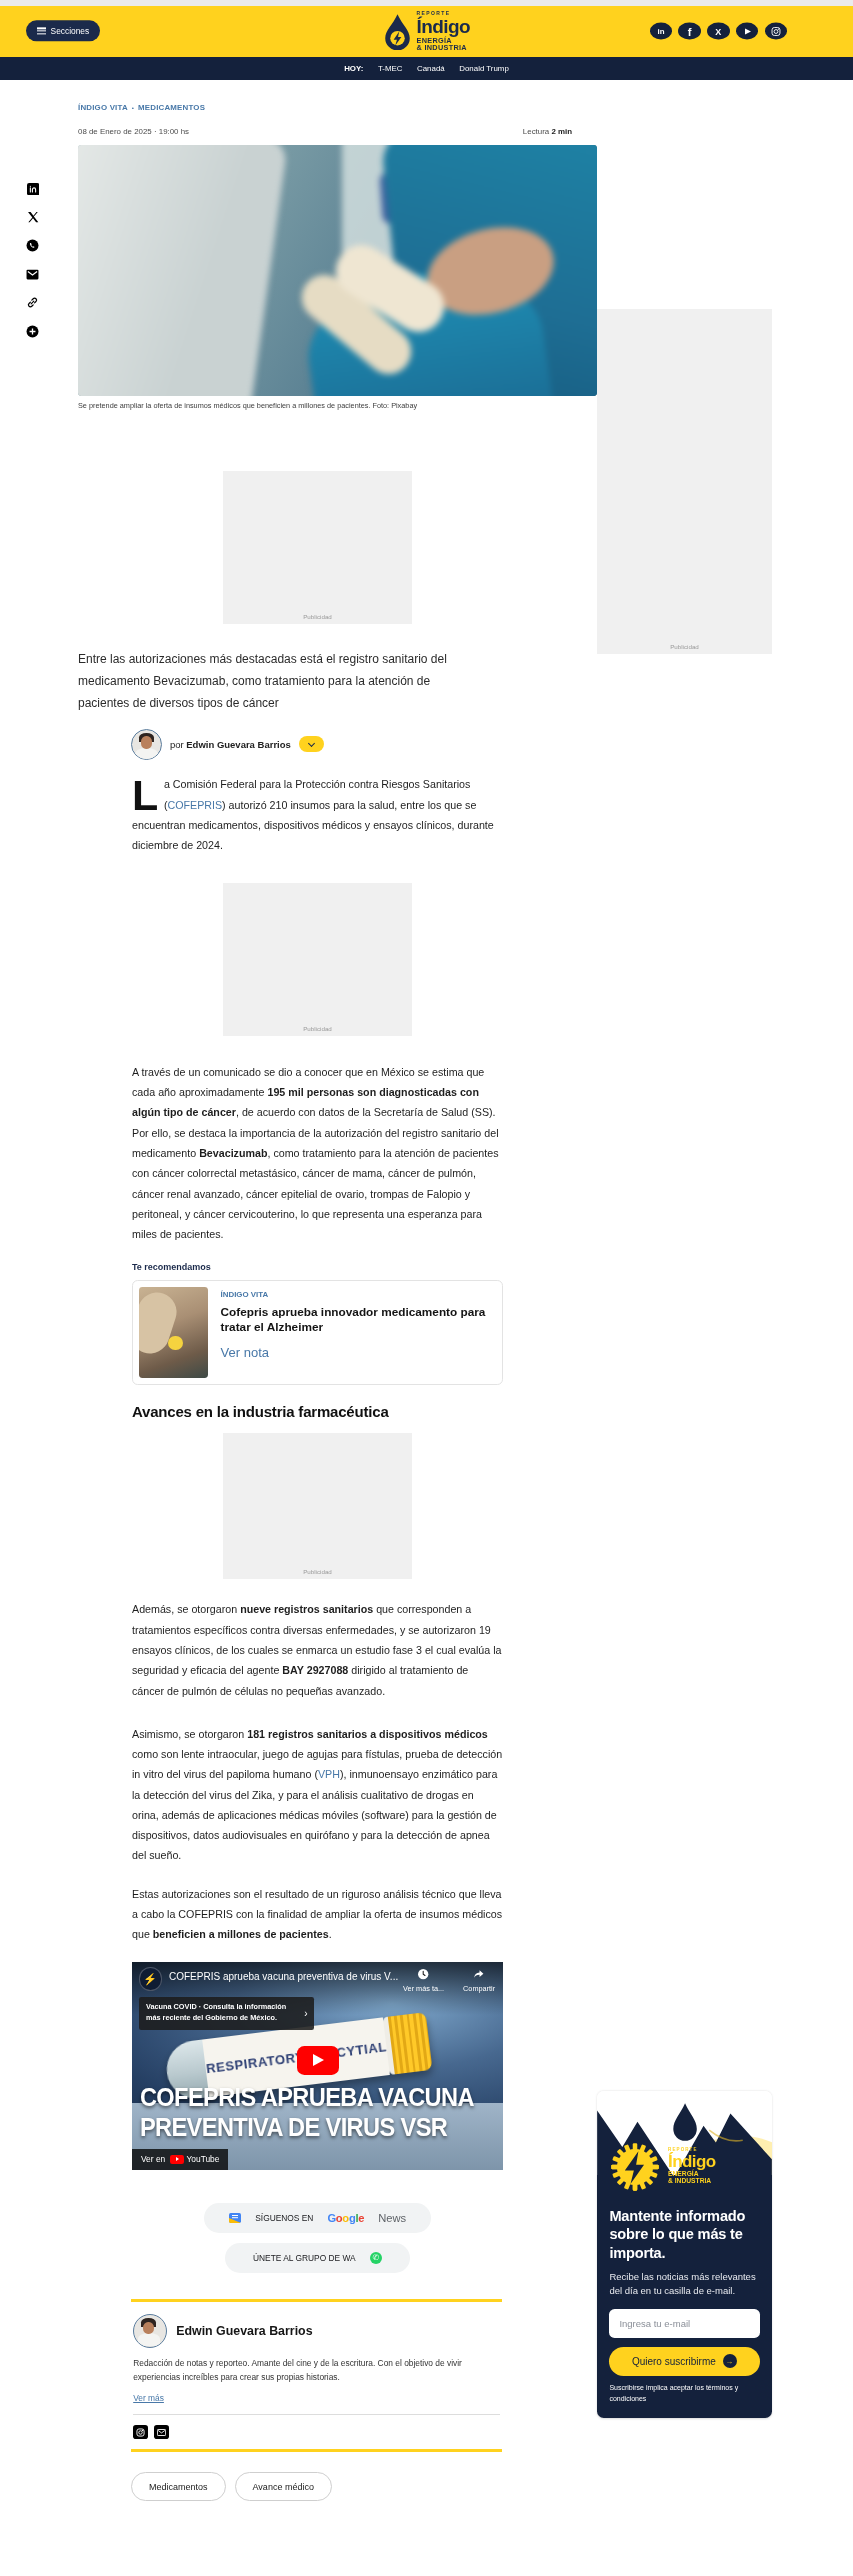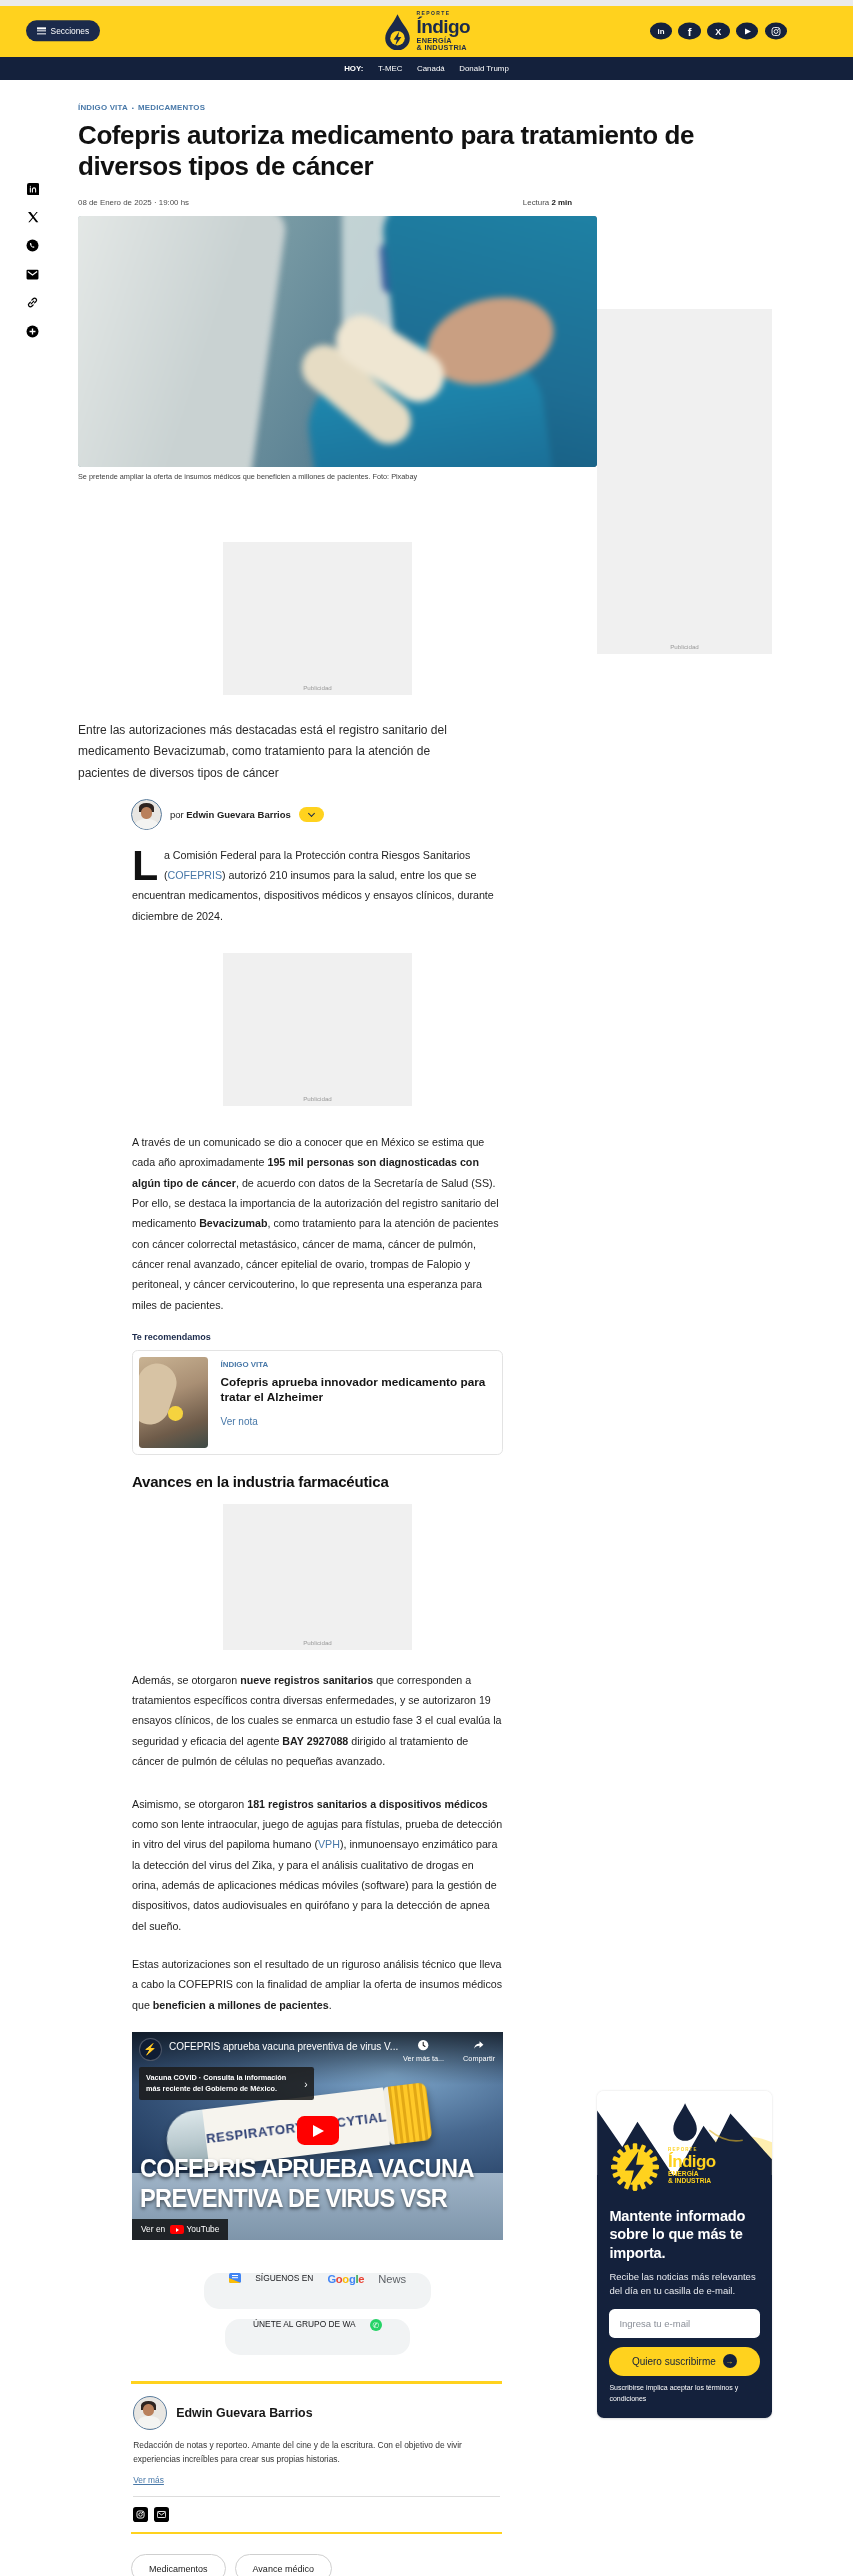--- a/index.html
+++ b/index.html
@@ -80,21 +80,21 @@
   .dropcap{float:left;font-size:43px;line-height:.78;font-weight:bold;color:#111;margin:4.5px 5.6px 0 0}
   
   .reco-h{margin-top:17px;font-size:9px;font-weight:bold;color:var(--navy)}
   .reco-card{margin-top:7.9px;width:371px;border:0.6px solid #E3E3E3;border-radius:5.6px;padding:6.2px;display:flex;gap:12.4px;cursor:pointer}
   .reco-thumb{width:69px;height:91px;border-radius:3.4px;flex:0 0 auto;position:relative;overflow:hidden;
     background:linear-gradient(160deg,#C9B393 0%,#A98F74 40%,#6E5B49 75%,#3E4A46 100%)}
   .reco-ball{position:absolute;left:29px;top:49px;width:14.6px;height:14.6px;border-radius:50%;background:#F5D33F}
   .reco-arm{position:absolute;left:-5.6px;top:5.6px;width:39px;height:62px;background:#D7C3A4;border-radius:19.7px;transform:rotate(18deg)}
   .reco-eyebrow{font-size:7.9px;font-weight:bold;color:var(--link);margin-top:3.4px}
   .reco-title{font-size:11.8px;font-weight:bold;line-height:1.3;color:#141414;margin-top:5.6px}
-  .reco-cta{display:inline-block;font-size:10px;color:var(--link);margin-top:10px;text-decoration:none;cursor:pointer}
+  .reco-cta{display:inline-block;font-size:13px;color:var(--link);margin-top:10px;text-decoration:none;cursor:pointer}
   h2.subhead{margin-top:18px;font-size:15px;letter-spacing:-0.2px;color:#111}
   
   .video{margin-top:17px;width:371px;height:208px;position:relative;overflow:hidden;background:
     radial-gradient(120% 90% at 70% 20%,#7FA8CC 0%,#47688F 35%,#253F63 70%,#16273F 100%)}
   .v-table{position:absolute;bottom:0;left:0;right:0;height:67px;background:linear-gradient(180deg,#9FB4C8,#7E95AA)}
   .vial{position:absolute;left:34px;top:66px;width:264px;height:58px;transform:rotate(-7deg);display:flex;align-items:stretch;filter:drop-shadow(0 5.6px 4.5px rgba(0,0,0,.35))}
   .vial-tip{width:45px;background:linear-gradient(180deg,#DCE7EA,#B9C9CE 55%,#93A8AE);border-radius:29px 0 0 29px}
   .vial-body{flex:1;background:#F6F4EE;display:flex;align-items:center;justify-content:center}
   .vial-label{font-size:13px;font-weight:bold;color:#2C3E73;letter-spacing:0.6px;white-space:nowrap}
   .vial-cap{width:48px;background:repeating-linear-gradient(90deg,#E2A815 0 2.8px,#FFC928 2.8px 6.2px);border-radius:4.5px 7.9px 7.9px 4.5px;border-left:5.6px solid #EFEDE6}
@@ -111,22 +111,22 @@
     display:flex;align-items:center;justify-content:center;cursor:pointer}
   .v-play i{width:0;height:0;border-left:11.2px solid #fff;border-top:6.7px solid transparent;border-bottom:6.7px solid transparent;margin-left:2.2px}
   .v-cap{position:absolute;left:7.9px;bottom:27px;color:#fff;font-weight:bold;font-size:23.6px;line-height:1.13;letter-spacing:-0.6px;
     text-shadow:0 1.7px 3.4px rgba(0,0,0,.55);transform:scaleY(1.12);transform-origin:bottom left;white-space:nowrap}
   .v-watch{position:absolute;left:0;bottom:0;background:rgba(10,10,10,.82);display:flex;align-items:center;gap:5px;
     padding:5.6px 9px;color:#fff;font-size:8.4px;cursor:pointer}
   .yt-badge{display:flex;align-items:flex-end;gap:2.8px;font-weight:normal}
   .yt-rect{width:13.5px;height:9.5px;background:#F00;border-radius:2.2px;display:flex;align-items:center;justify-content:center}
   .yt-rect i{width:0;height:0;border-left:3.9px solid #fff;border-top:2.2px solid transparent;border-bottom:2.2px solid transparent;margin-left:0.6px}
   
-  .pillbtn{margin:10px auto 0;width:fit-content;min-width:185px;height:36px;border:none;border-radius:15px;background:var(--pillbg);
-    display:flex;align-items:flex-start;justify-content:center;gap:14px;padding:0 25px;font-size:8.4px;color:#202124;cursor:pointer}
+  .pillbtn{margin:10px auto 0;width:fit-content;min-width:185px;height:30px;border:none;border-radius:15px;background:var(--pillbg);
+    display:flex;align-items:center;justify-content:center;gap:14px;padding:0 25px;font-size:8.4px;color:#202124;cursor:pointer}
   .gn-first{margin-top:33px}
   .g-word{font-size:11.2px;font-weight:bold;letter-spacing:-0.3px}
   .g-word span:nth-child(1){color:#4285F4}.g-word span:nth-child(2){color:#EA4335}
   .g-word span:nth-child(3){color:#FBBC05}.g-word span:nth-child(4){color:#4285F4}
   .g-word span:nth-child(5){color:#34A853}.g-word span:nth-child(6){color:#EA4335}
   .g-news{font-size:11.2px;color:#5F6368}
   .gn-icon{width:12.4px;height:10px;border-radius:1.7px;background:#4285F4;position:relative;overflow:hidden}
   .gn-icon:before{content:"";position:absolute;left:0;bottom:0;width:0;height:0;border-left:12.4px solid #FBBC05;border-top:5.6px solid transparent}
   .gn-icon:after{content:"";position:absolute;left:2.8px;top:2.2px;width:6.7px;height:1.1px;background:#fff;box-shadow:0 2.2px 0 #fff}
   .wa-badge{width:12.4px;height:12.4px;border-radius:50%;background:#25D366;color:#fff;display:flex;align-items:center;justify-content:center;font-size:7.9px}
@@ -254,21 +254,20 @@
           <path d="M12 6.5v11M6.5 12h11" stroke="#fff" stroke-width="2.4"></path>
         </svg>
     </span>
   </aside>
 
   <main class="content">
     <div class="head-zone">
       <div class="breadcrumb">
         <a>ÍNDIGO VITA</a><span class="bc-sep">•</span><a>MEDICAMENTOS</a>
       </div>
-      <h1 class="title">Cofepris autoriza medicamento para tratamiento de diversos tipos de cáncer</h1>
       <div class="meta">
         <span><span>08 de Enero de 2025</span> <span>·</span> <span>19:00 hs</span></span>
         <span class="rt"><span>Lectura</span> <b>2 min</b></span>
       </div>
       <figure class="hero">
         <div class="hero-img">
           <div class="blurwrap">
             <div class="h-lightbar"></div>
             <div class="h-bed"></div>
             <div class="h-gown"></div>

